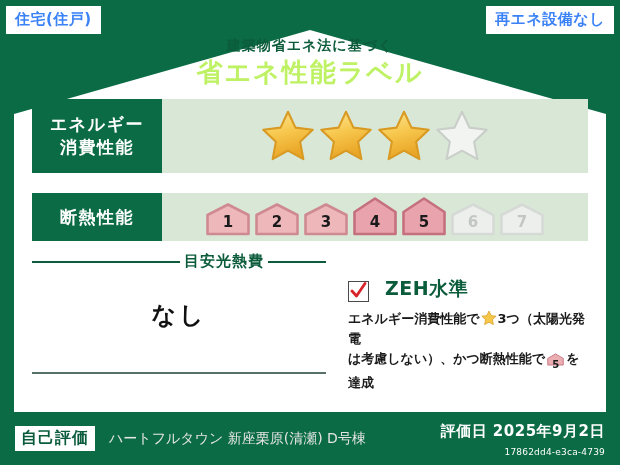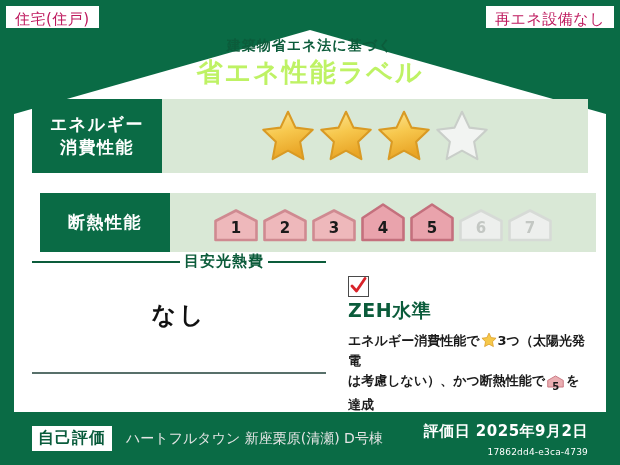--- a/index.html
+++ b/index.html
@@ -18,25 +18,25 @@
     background: #0a6b45;
     box-sizing: border-box;
     overflow: hidden;
   }
 
   
   .corner-badge {
     position: absolute;
     top: 6px;
     background: #ffffff;
-    color: #be185d;
-    font-weight: normal;
+    color: #3b82f6;
+    font-weight: bold;
     font-size: 15px;
     line-height: 1;
-    padding: 6px 9px 1px 9px;
+    padding: 6px 9px 7px 9px;
     letter-spacing: 0.5px;
     z-index: 6;
     white-space: nowrap;
   }
   .corner-badge.left  { left: 6px; }
   .corner-badge.right { right: 6px; }
 
   
   .sheet {
     position: absolute;
@@ -99,21 +99,21 @@
   .row-body {
     flex: 1;
     background: #d9e8d6;
     display: flex;
     align-items: center;
     justify-content: center;
   }
 
   #row-energy { top: 99px; height: 74px; }
   #row-energy .row-label { width: 130px; }
-  #row-insulation { top: 193px; height: 59px; margin-left: 8px; }
+  #row-insulation { top: 193px; height: 48px; }
   #row-insulation .row-label { width: 130px; }
 
   .stars {
     display: flex;
     align-items: center;
     gap: 2px;
   }
   .star-svg { display: block; }
 
   
@@ -192,23 +192,22 @@
   }
 
   .lower-right {
     flex: 1;
     box-sizing: border-box;
     padding-left: 16px;
     padding-top: 24px;
   }
   .zeh-head {
     display: flex;
-    align-items: flex-start;
-    gap: 1px;
-    flex-direction: column;
+    align-items: flex-end;
+    gap: 16px;
   }
   .zeh-check {
     width: 19px;
     height: 19px;
     border: 1.6px solid #4a4a4a;
     background: #ffffff;
     position: relative;
     flex: 0 0 auto;
   }
   .zeh-check svg { position: absolute; left: 1px; top: 0px; }
@@ -236,21 +235,21 @@
   
   .footer {
     position: absolute;
     left: 0;
     bottom: 0;
     width: 620px;
     height: 53px;
     z-index: 5;
     display: flex;
     align-items: center;
-    padding: 0 32px;
+    padding: 0 15px;
     box-sizing: border-box;
   }
   .self-eval {
     background: #ffffff;
     color: #0a5c3c;
     font-size: 16px;
     font-weight: bold;
     letter-spacing: 1px;
     padding: 3px 6px 4px 6px;
     line-height: 1.1;

